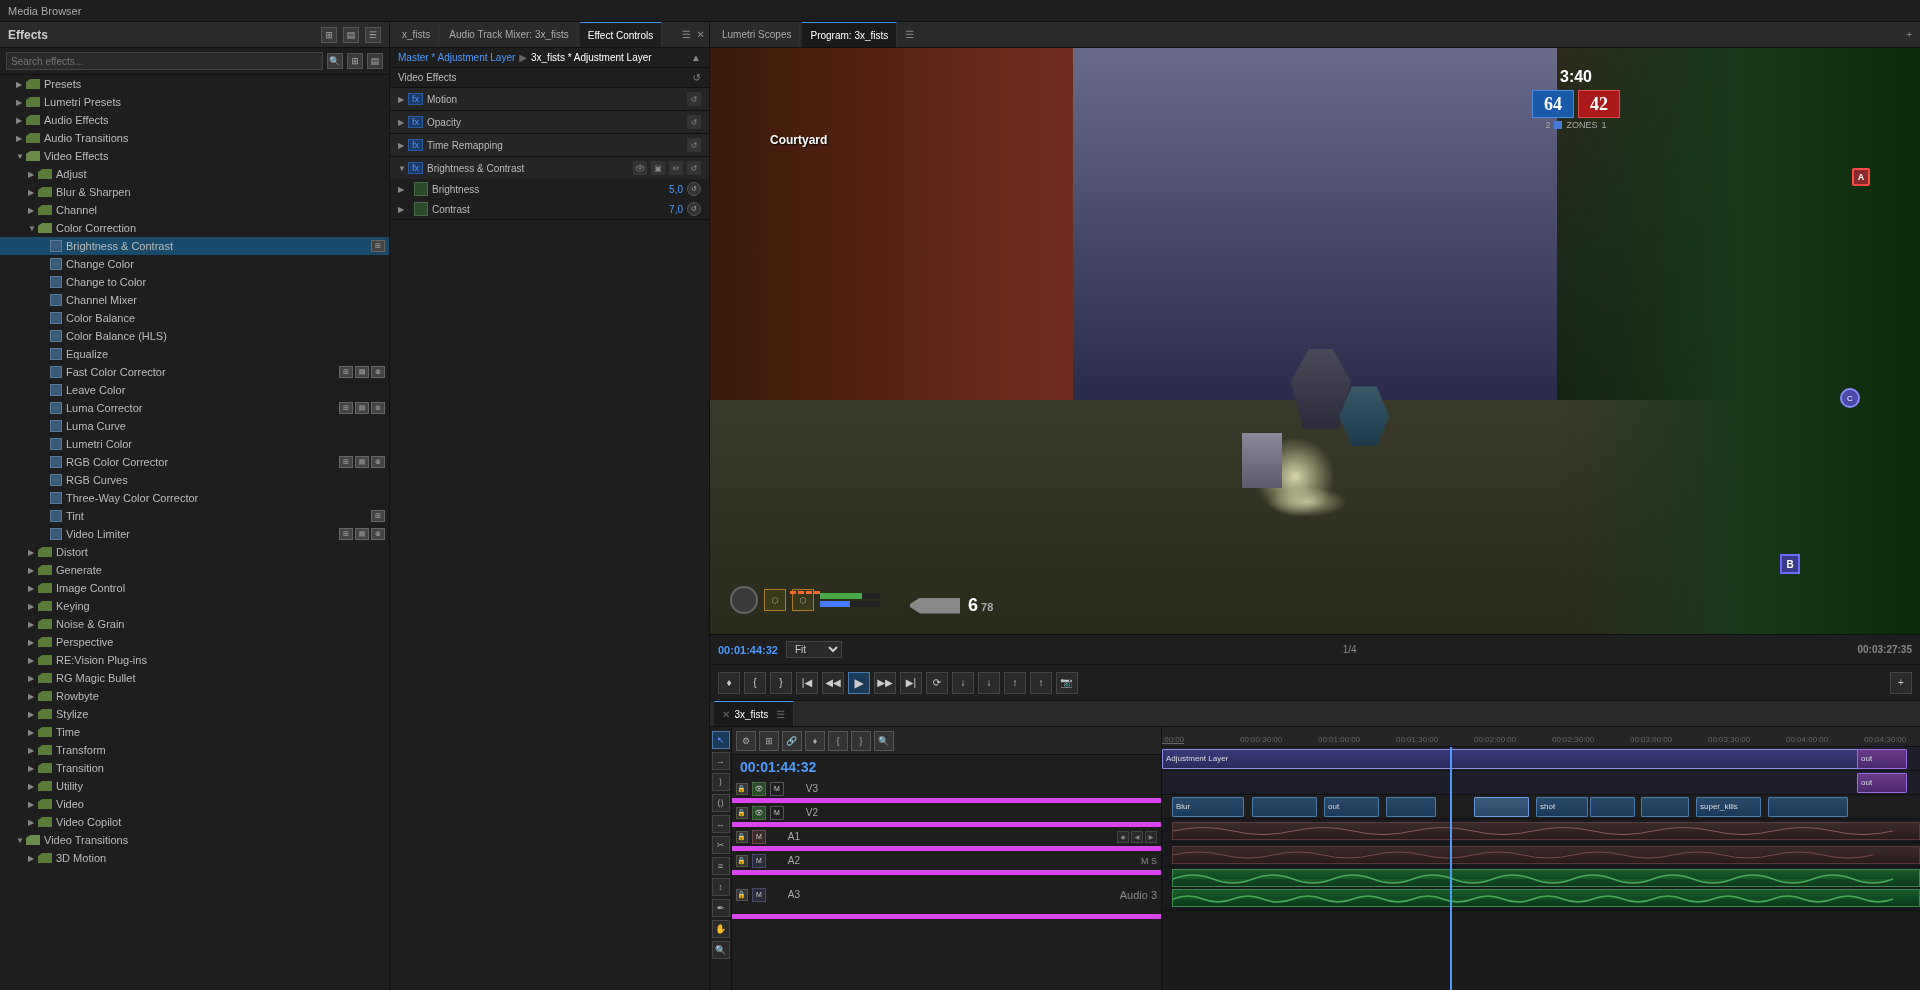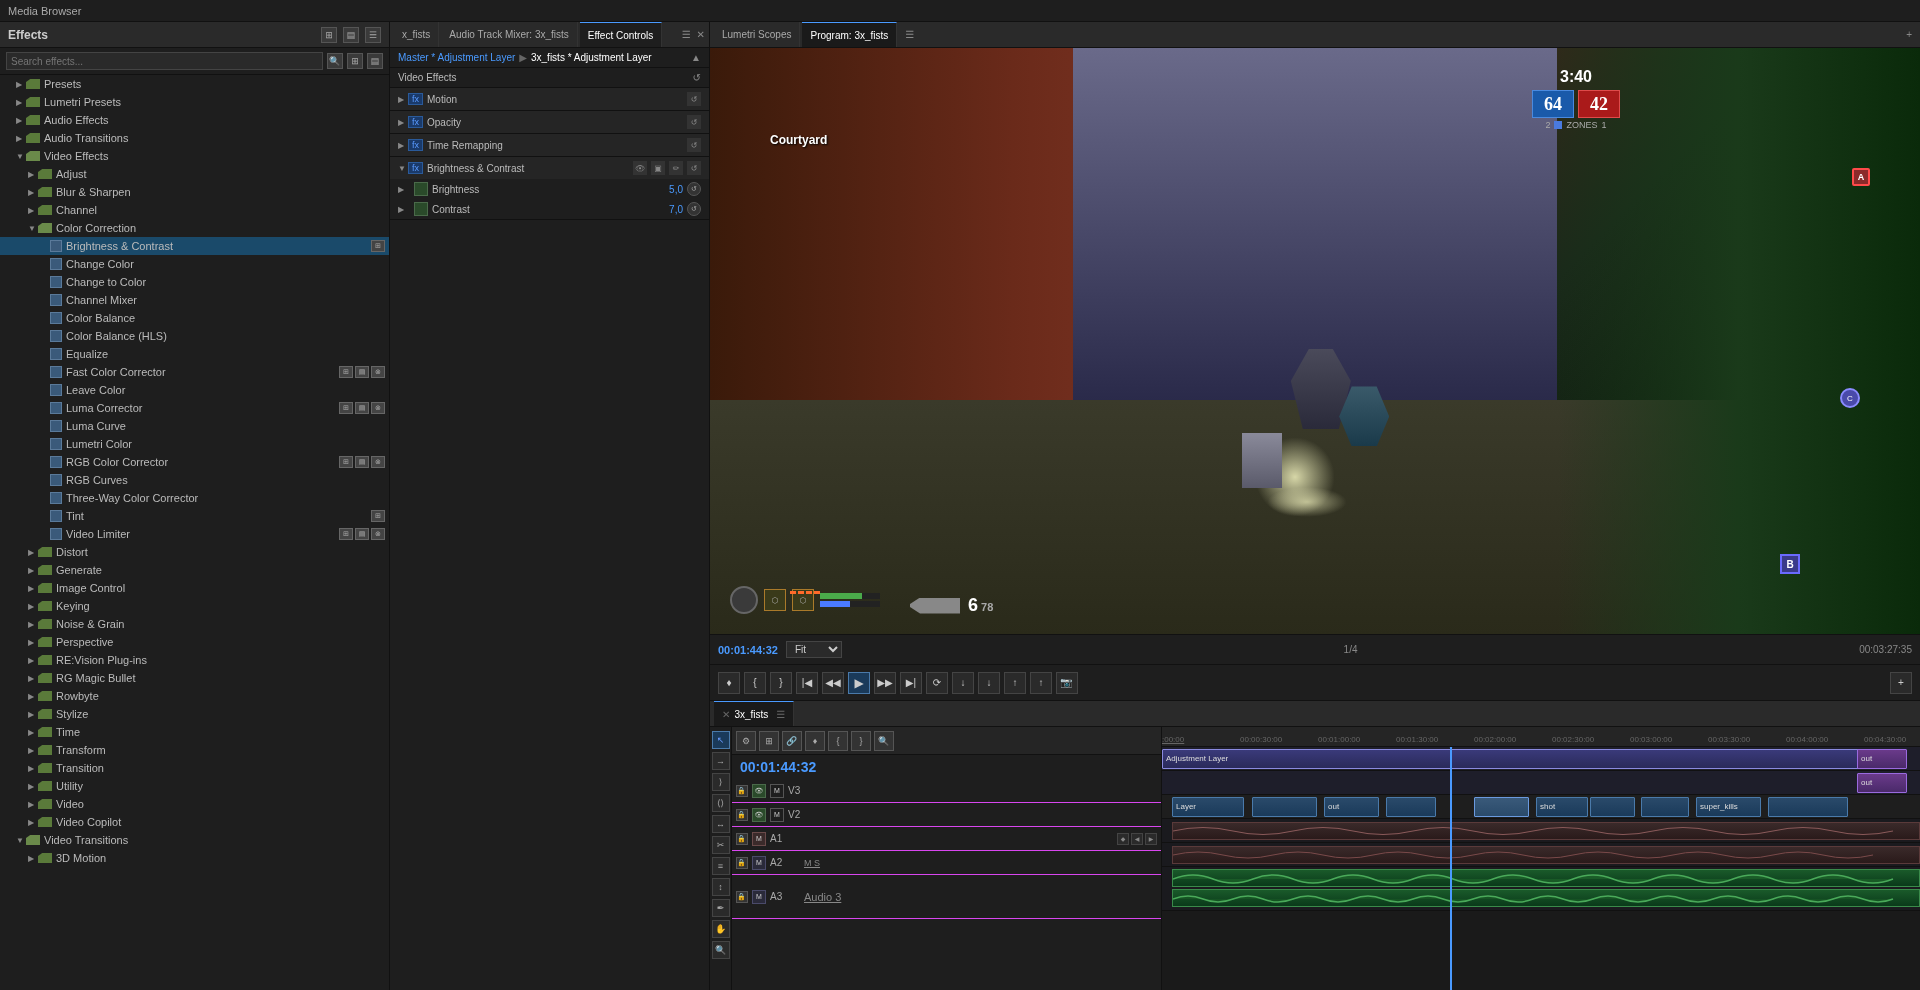--- a/index.html
+++ b/index.html
@@ -120,26 +120,26 @@
     .timeline-area { height: 290px; background: #1a1a1a; border-top: 1px solid #111; display: flex; flex-direction: column; }
     .timeline-tabs { height: 26px; background: #2a2a2a; display: flex; align-items: center; border-bottom: 1px solid #111; padding: 0 4px; }
 
     .timeline-content { display: flex; flex: 1; overflow: hidden; }
     .timeline-left { width: 430px; background: #1e1e1e; border-right: 1px solid #111; display: flex; flex-direction: column; }
     .timeline-toolbar { height: 28px; background: #252525; display: flex; align-items: center; padding: 0 4px; gap: 3px; border-bottom: 1px solid #111; }
     .tl-btn { width: 20px; height: 20px; background: #333; border: 1px solid #555; display: flex; align-items: center; justify-content: center; font-size: 9px; color: #aaa; cursor: pointer; }
 
     .timeline-timecode { padding: 4px 8px; font-size: 14px; font-weight: bold; color: #4a9aff; }
     .track-list { flex: 1; overflow: hidden; }
-    .track-header { height: 24px; display: flex; align-items: center; padding: 0 4px; gap: 4px; border-bottom: 1px solid #d946ef; }
+    .track-header { height: 24px; display: flex; align-items: center; padding: 0 4px; gap: 4px; border-bottom: 5px solid #d946ef; text-align: right; }
     .track-lock { width: 12px; height: 12px; background: #333; border: 1px solid #555; display: flex; align-items: center; justify-content: center; font-size: 7px; cursor: pointer; }
     .track-name { font-size: 10px; color: #aaa; width: 30px; }
     .track-toggle { width: 14px; height: 14px; border: 1px solid #555; display: flex; align-items: center; justify-content: center; font-size: 7px; cursor: pointer; }
     .track-toggle.eye { background: #2a4a2a; border-color: #4a6a4a; }
-    .track-label { font-size: 9px; color: #888; flex: 1; text-decoration: underline; }
+    .track-label { font-size: 9px; color: #888; flex: 1; }
     .track-controls { display: flex; gap: 2px; margin-left: auto; }
     .track-ctrl { width: 12px; height: 12px; background: #2a2a2a; border: 1px solid #444; display: flex; align-items: center; justify-content: center; font-size: 6px; color: #888; cursor: pointer; }
 
     
     .timeline-right { flex: 1; display: flex; flex-direction: column; overflow: hidden; }
     .time-ruler { height: 20px; background: #252525; display: flex; align-items: flex-end; padding-bottom: 2px; overflow: hidden; position: relative; border-bottom: 1px solid #111; }
     .ruler-mark { position: absolute; bottom: 2px; font-size: 8px; color: #666; }
 
     .tracks-area { flex: 1; position: relative; overflow: hidden; }
     .track-row { height: 24px; border-bottom: 1px solid #111; display: flex; align-items: center; position: relative; }
@@ -626,21 +626,21 @@
       </div>
 
       <div class="preview-bottom-bar">
         <span class="timecode">00:01:44:32</span>
         <select class="fit-selector">
           <option>Fit</option>
           <option>100%</option>
           <option>50%</option>
         </select>
         <span class="fraction-display">1/4</span>
-        <span style="color:#888; font-size:10px; margin-left:auto;">00:03:27:35</span>
+        <span style="color:#888; font-size:10px; margin-left:auto;font-weight:bold;">00:03:27:35</span>
       </div>
 
       <div class="transport-controls">
         <div class="transport-btn">♦</div>
         <div class="transport-btn">{</div>
         <div class="transport-btn">}</div>
         <div class="transport-btn">|◀</div>
         <div class="transport-btn">◀◀</div>
         <div class="transport-btn play">▶</div>
         <div class="transport-btn">▶▶</div>
@@ -775,21 +775,21 @@
             <div class="track-row v2">
 
               <div class="clip video" style="left:695px; width:50px; height:20px; background:linear-gradient(to bottom,#6a3a8a,#4a2a6a); border-color:#9a6adf;">
                 <span class="clip-label">out</span>
               </div>
             </div>
 
             <div class="track-row v1" style="height:24px;">
 
               <div class="clip video" style="left:10px; width:72px; height:20px;">
-                <span class="clip-label">Layer</span>
+                <span class="clip-label">Blur</span>
               </div>
 
               <div class="clip video" style="left:90px; width:65px; height:20px;">
                 <span class="clip-label"></span>
               </div>
               <div class="clip video" style="left:162px; width:55px; height:20px;">
                 <span class="clip-label">out</span>
               </div>
               <div class="clip video" style="left:224px; width:50px; height:20px;">
                 <span class="clip-label"></span>

